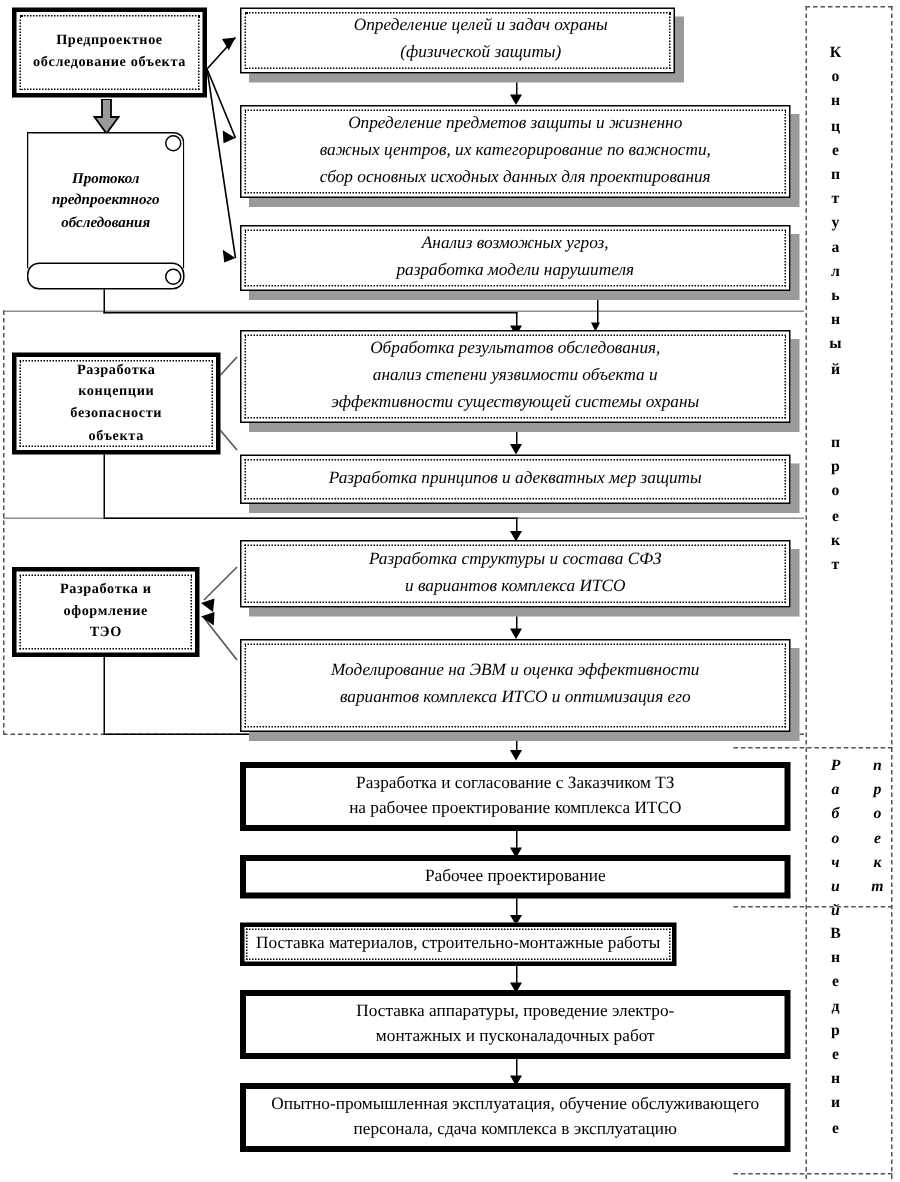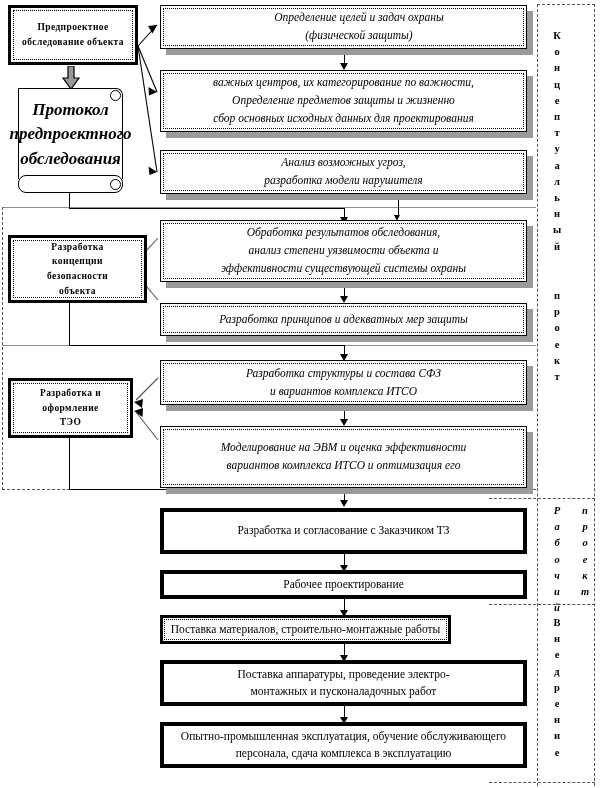--- a/index.html
+++ b/index.html
@@ -58,21 +58,21 @@
   .stage::before{
     content:"";position:absolute;left:2px;top:2px;right:2px;bottom:2px;
     border:1.5px dotted #000;pointer-events:none;
   }
   .stage span{position:relative;z-index:2;}
 
   
   .docshape{
     position:absolute;
     display:flex;align-items:center;justify-content:center;
-    text-align:center;font-style:italic;font-weight:bold;font-size:17px;
+    text-align:center;font-style:italic;font-weight:bold;font-size:10px;
     line-height:1.45;
   }
   .docshape .body{
     position:absolute;left:0;top:0;right:0;bottom:14px;
     background:#fff;border:1.2px solid #000;border-bottom:none;
     border-top-right-radius:7px;
   }
   .docshape .curl{
     position:absolute;left:0;right:0;bottom:0;height:16px;
     background:#fff;border:1.2px solid #000;border-radius:8px;
@@ -204,33 +204,33 @@
       <i style="font-style:normal;display:block;">оформление</i>
       <i style="font-style:normal;display:block;">ТЭО</i>
     </span>
   </div>
 
   <div class="ln v" style="left:69px;top:438px;height:51px;"></div>
   <div class="ln h" style="left:69px;top:489px;width:276px;"></div>
   <div class="ln v" style="left:344px;top:489px;height:12px;"></div>
   <div class="arrowhead arrow-down" style="left:340px;top:500px;"></div>
 
-  <div class="node proc" style="left:160px;top:5px;width:367px;height:44px;padding-left:39px;">
+  <div class="node proc" style="left:160px;top:5px;width:290px;height:44px;padding-left:39px;">
     <span>
       <i style="display:block;font-style:italic;">Определение целей и задач охраны</i>
       <i style="display:block;font-style:italic;">(физической защиты)</i>
     </span>
   </div>
   <div class="ln v" style="left:344px;top:55px;height:9px;"></div>
   <div class="arrowhead arrow-down" style="left:340px;top:63px;"></div>
 
   <div class="node proc" style="left:160px;top:70px;width:367px;height:62px;">
     <span>
+      <i style="display:block;font-style:italic;">Определение  предметов защиты и жизненно</i>
       <i style="display:block;font-style:italic;">важных центров, их категорирование по важности,</i>
-      <i style="display:block;font-style:italic;">Определение  предметов защиты и жизненно</i>
       <i style="display:block;font-style:italic;text-align:center;">сбор основных исходных данных для проектирования</i>
     </span>
   </div>
 
   <div class="node proc" style="left:160px;top:150px;width:367px;height:44px;">
     <span>
       <i style="display:block;font-style:italic;">Анализ возможных угроз,</i>
       <i style="display:block;font-style:italic;">разработка модели нарушителя</i>
     </span>
   </div>
@@ -265,20 +265,21 @@
   <div class="node proc" style="left:160px;top:426px;width:367px;height:62px;">
     <span>
       <i style="display:block;font-style:italic;">Моделирование на ЭВМ и оценка эффективности</i>
       <i style="display:block;font-style:italic;">вариантов комплекса ИТСО и  оптимизация его</i>
     </span>
   </div>
 
   <div class="node proc-heavy" style="left:160px;top:508px;width:367px;height:46px;">
     <span>
       <i style="display:block;font-style:normal;">Разработка и согласование с Заказчиком ТЗ</i>
+      <i style="display:block;font-style:normal;">на рабочее проектирование комплекса ИТСО</i>
     </span>
   </div>
   <div class="ln v" style="left:344px;top:554px;height:12px;"></div>
   <div class="arrowhead arrow-down" style="left:340px;top:565px;"></div>
 
   <div class="node proc-heavy" style="left:160px;top:570px;width:367px;height:29px;">
     <span>
       <i style="display:block;font-style:normal;">Рабочее проектирование</i>
     </span>
   </div>

